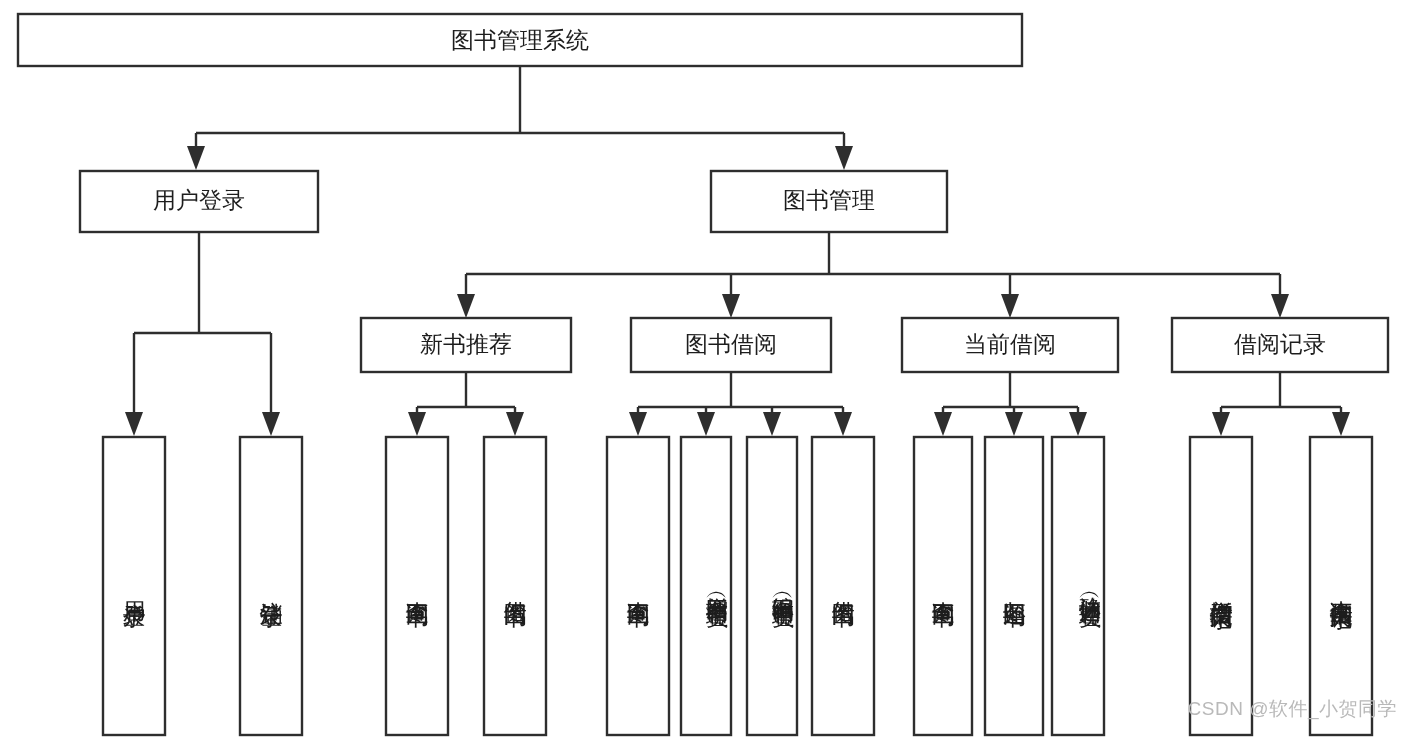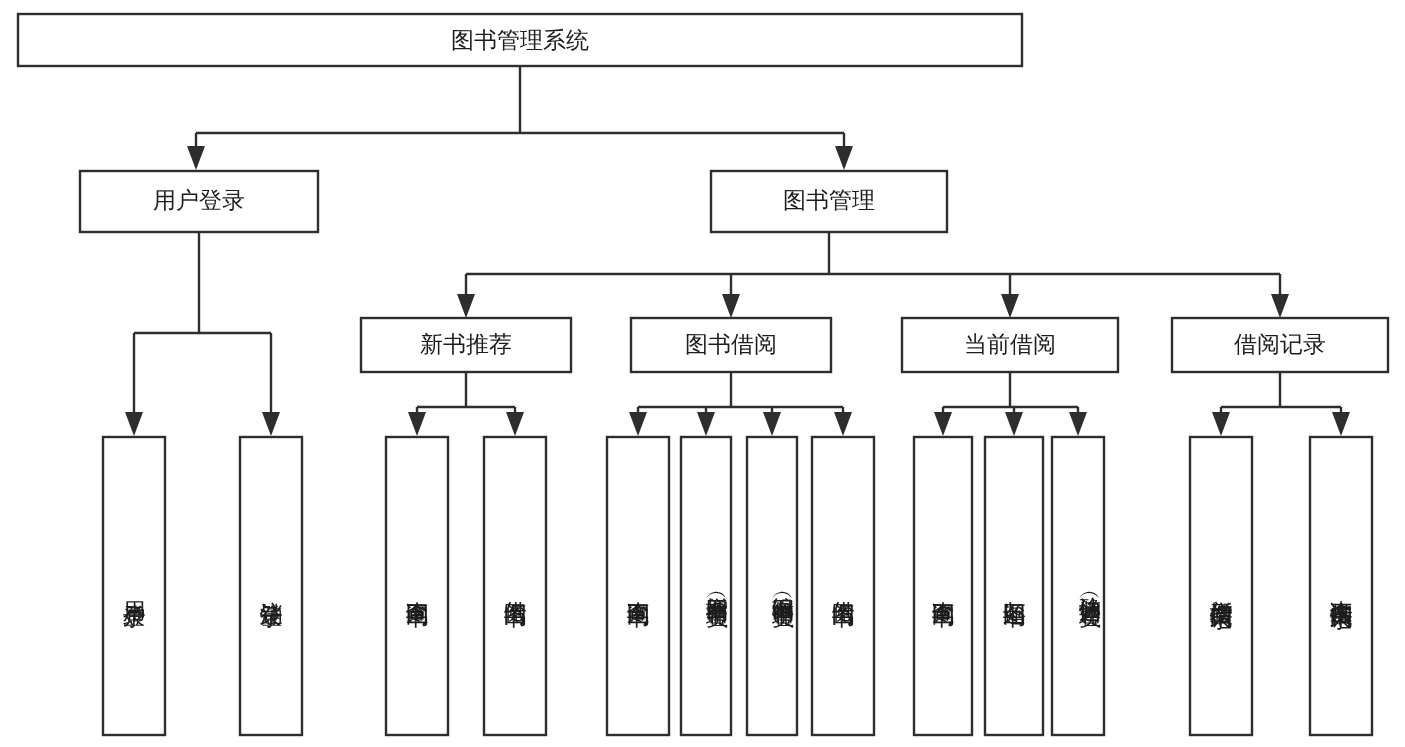--- a/index.html
+++ b/index.html
@@ -217,14 +217,15 @@
   <div class="node-label-v" style="left:914px; top:437px; width:58px; height:298px; display:flex; align-items:center; justify-content:center;">查询图书</div>
 
   <div class="node-label-v" style="left:985px; top:437px; width:58px; height:298px; display:flex; align-items:center; justify-content:center;">归还图书</div>
 
   <div class="node-label-v" style="left:1052px; top:440px; width:52px; height:292px; display:flex; align-items:flex-start; justify-content:center; font-size:22px;">确认归还（管理员）</div>
 
   <div class="node-label-v" style="left:1190px; top:437px; width:62px; height:298px; display:flex; align-items:center; justify-content:center;">新增借阅记录</div>
 
   <div class="node-label-v" style="left:1310px; top:437px; width:62px; height:298px; display:flex; align-items:center; justify-content:center;">查询借阅记录</div>
 
+  <div class="watermark">CSDN @软件_小贺同学</div>
 
 </div>
 
 </body></html>

